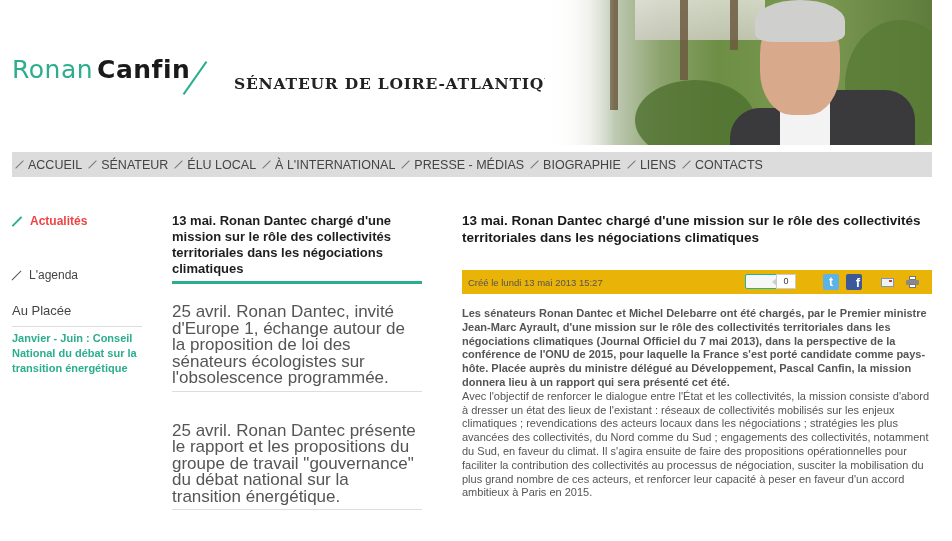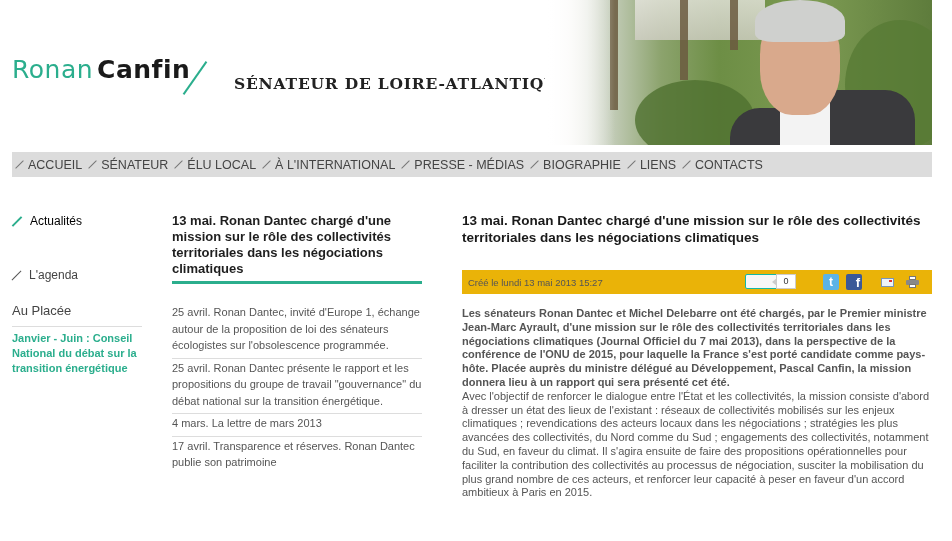--- a/index.html
+++ b/index.html
@@ -28,33 +28,33 @@
 
   
   .nav { position: absolute; left: 12px; top: 152px; width: 920px; height: 25px; background: #dcdcdc; display: flex; align-items: center; padding-left: 4px; }
   .nav-item { display: flex; align-items: center; font-size: 12.5px; color: #444; margin-right: 7px; cursor: pointer; white-space: nowrap; }
   .nav-item .sl { display: inline-block; width: 1px; height: 11px; background: #777; transform: rotate(45deg); margin: 0 8px 0 3px; }
 
   
   .side { position: absolute; left: 12px; top: 210px; width: 135px; }
   .side-item { display: flex; align-items: center; font-size: 12px; cursor: pointer; }
   .side-item .sl { display: inline-block; width: 2px; height: 13px; transform: rotate(45deg); margin: 0 12px 0 4px; }
-  .side-actu { position: absolute; top: 4px; left: 0; color: #000000; font-weight: normal; }
+  .side-actu { position: absolute; top: 4px; left: 0; color: #ef4444; font-weight: bold; }
   .side-actu .sl { background: #2bae8d; width: 2px; }
   .side-agenda { position: absolute; top: 58px; left: 0; color: #444; }
   .side-agenda .sl { background: #555; width: 1px; }
   .side-senat { position: absolute; top: 93px; left: 0; font-size: 13px; color: #444; }
   .side-divider { position: absolute; top: 116px; left: 0; width: 130px; height: 1px; background: #ddd; }
   .side-senat-link { position: absolute; top: 121px; left: 0; width: 135px; font-size: 11px; font-weight: bold; color: #2bae8d; line-height: 15px; cursor: pointer; }
 
   
   .list { position: absolute; left: 172px; top: 213px; width: 250px; }
   .list-head { font-size: 13px; font-weight: bold; color: #1e1e1e; line-height: 16px; padding-bottom: 4px; cursor: pointer; }
   .list-head-bar { height: 3px; background: #2bae8d; margin-bottom: 20px; }
-  .list-item { font-size: 11px; color: #555; line-height: 16.5px; padding-bottom: 4px; border-bottom: 1px solid #ddd; margin-bottom: 1px; cursor: pointer; }
+  .list-item { font-size: 17px; color: #555; line-height: 16.5px; padding-bottom: 4px; border-bottom: 1px solid #ddd; margin-bottom: 31px; cursor: pointer; }
   .list-item.last { border-bottom: none; }
 
   
   .article { position: absolute; left: 462px; top: 212px; width: 470px; }
   .art-title { font-size: 13.5px; font-weight: bold; color: #1a1a1a; line-height: 17px; }
   .meta { margin-top: 24px; height: 24px; background: #eab308; position: relative; font-size: 9.5px; color: #555; display: flex; align-items: center; padding-left: 6px; }
   .gplus { position: absolute; left: 283px; top: 4px; width: 26px; height: 15px; border: 1px solid #14b8a6; border-radius: 2px; background: #f7f7f7; font-size: 9px; color: #d23c2a; font-weight: bold; text-align: right; line-height: 13px; cursor: pointer; padding-left: 32px; }
   .gcount { position: absolute; left: 314px; top: 4px; width: 20px; height: 15px; background: #fff; border: 1px solid #ccc; font-size: 9px; color: #333; text-align: center; line-height: 13px; }
   .gcount::before { content: ""; position: absolute; left: -5px; top: 3px; border-right: 5px solid #ccc; border-top: 4px solid transparent; border-bottom: 4px solid transparent; }
   .tw { position: absolute; left: 361px; top: 4px; width: 16px; height: 16px; background: #5cb3e6; border-radius: 2px; color: #fff; font-size: 12px; font-weight: bold; text-align: center; line-height: 16px; cursor: pointer; }

